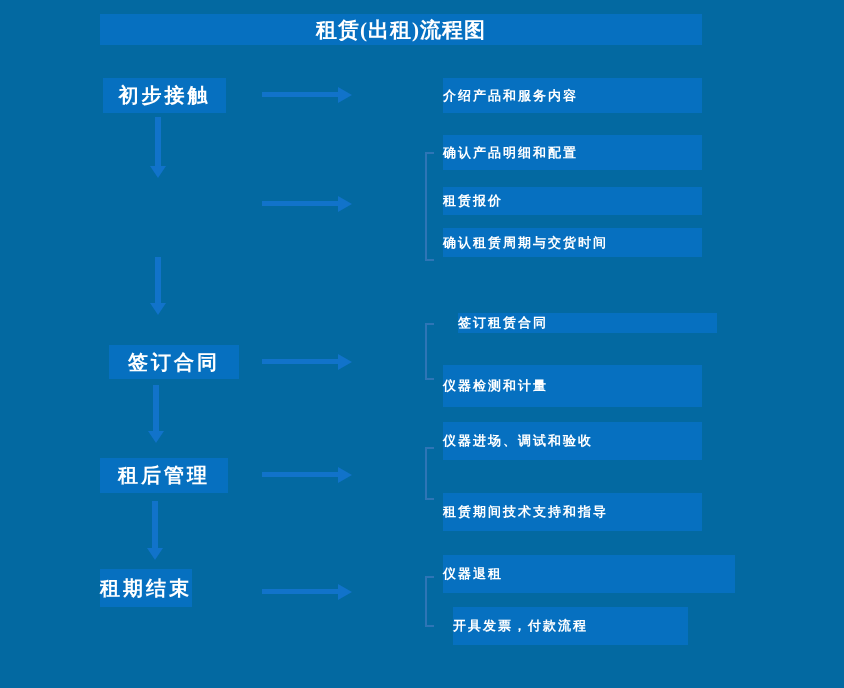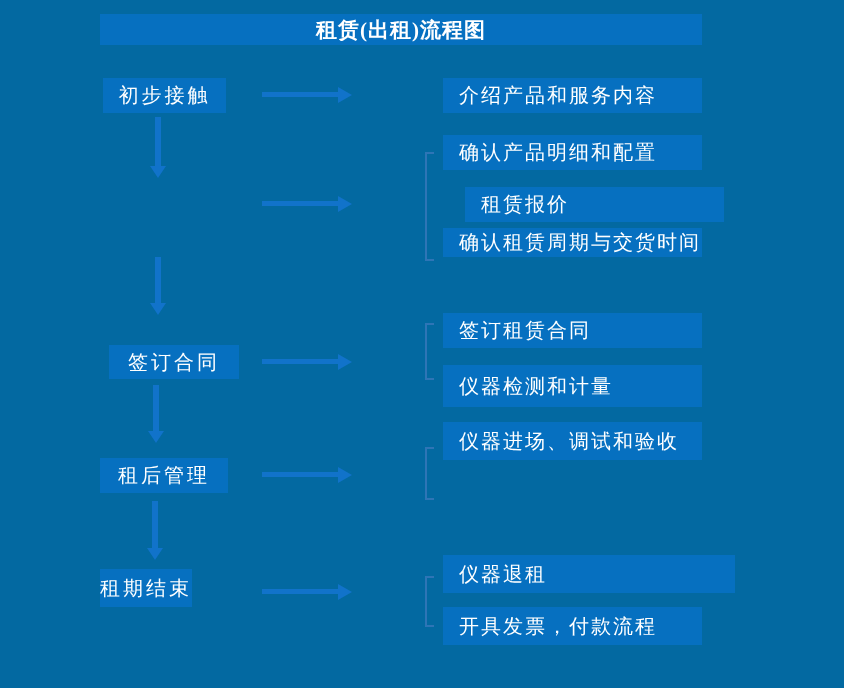--- a/index.html
+++ b/index.html
@@ -11,28 +11,28 @@
     overflow:hidden;
   }
   .title-bar{
     position:absolute;left:100px;top:14px;width:602px;height:31px;
     background:#0670c0;color:#ffffff;
     display:flex;align-items:center;justify-content:center;
     font-size:21px;font-weight:bold;letter-spacing:1px;
   }
   .box{
     position:absolute;background:#0670c0;color:#ffffff;
-    font-weight:normal;display:flex;align-items:center;
+    font-weight:bold;display:flex;align-items:center;
     box-sizing:border-box;
   }
   .stage{
     justify-content:center;font-size:20px;letter-spacing:3px;
   }
   .detail{
-    justify-content:flex-start;padding-left:16px;font-size:20px;letter-spacing:2px;
+    justify-content:flex-start;padding-left:0;font-size:13px;letter-spacing:2px;
     white-space:nowrap;
   }
   
   .h-arrow{position:absolute;width:90px;height:16px;}
   .h-arrow .shaft{position:absolute;left:0;top:5px;width:77px;height:5px;background:#1173ca;}
   .h-arrow .head{
     position:absolute;right:0;top:0;width:0;height:0;
     border-left:14px solid #1173ca;border-top:8px solid transparent;border-bottom:8px solid transparent;
   }
   
@@ -101,24 +101,25 @@
   </div>
 
   <div class="bracket" style="left:425px;top:152px;height:109px"></div>
   <div class="bracket" style="left:425px;top:323px;height:57px"></div>
   <div class="bracket" style="left:425px;top:447px;height:53px"></div>
   <div class="bracket" style="left:425px;top:576px;height:51px"></div>
 
   <div class="box detail" style="left:443px;top:78px;width:259px;height:35px">介绍产品和服务内容</div>
 
   <div class="box detail" style="left:443px;top:135px;width:259px;height:35px">确认产品明细和配置</div>
-  <div class="box detail" style="left:465px;top:187px;width:259px;height:35px">租赁报价</div>
+  <div class="box detail" style="left:443px;top:187px;width:259px;height:28px">租赁报价</div>
   <div class="box detail" style="left:443px;top:228px;width:259px;height:29px">确认租赁周期与交货时间</div>
 
-  <div class="box detail" style="left:443px;top:313px;width:259px;height:35px">签订租赁合同</div>
+  <div class="box detail" style="left:458px;top:313px;width:259px;height:20px">签订租赁合同</div>
   <div class="box detail" style="left:443px;top:365px;width:259px;height:42px">仪器检测和计量</div>
 
   <div class="box detail" style="left:443px;top:422px;width:259px;height:38px">仪器进场、调试和验收</div>
+  <div class="box detail" style="left:443px;top:493px;width:259px;height:38px">租赁期间技术支持和指导</div>
 
   <div class="box detail" style="left:443px;top:555px;width:292px;height:38px">仪器退租</div>
-  <div class="box detail" style="left:443px;top:607px;width:259px;height:38px">开具发票，付款流程</div>
+  <div class="box detail" style="left:453px;top:607px;width:235px;height:38px">开具发票，付款流程</div>
 
 </div>
 
 </body></html>

